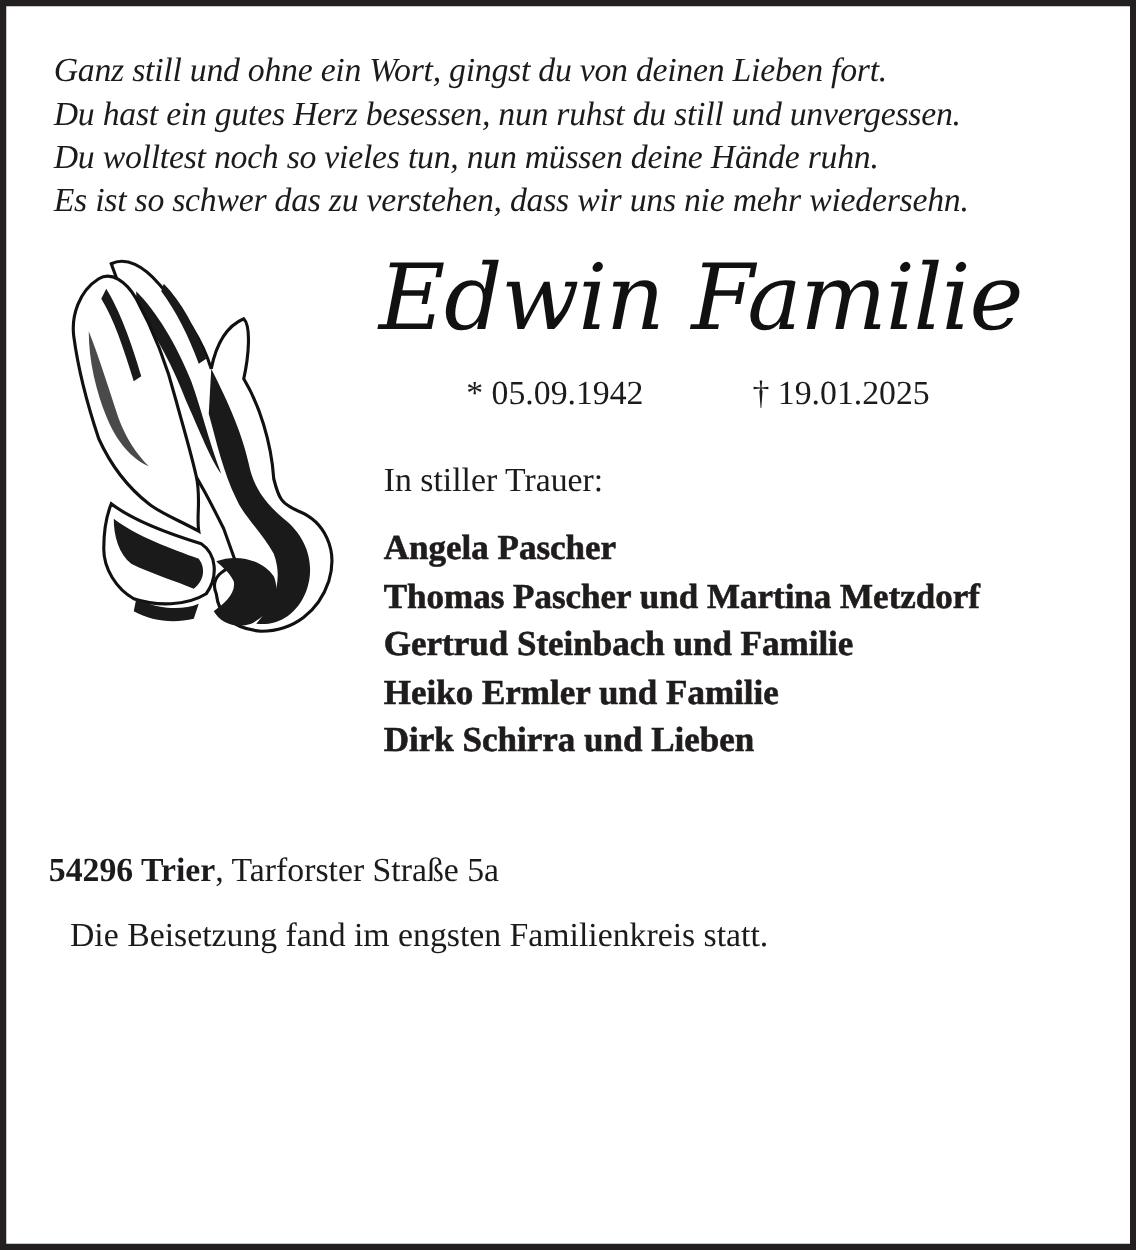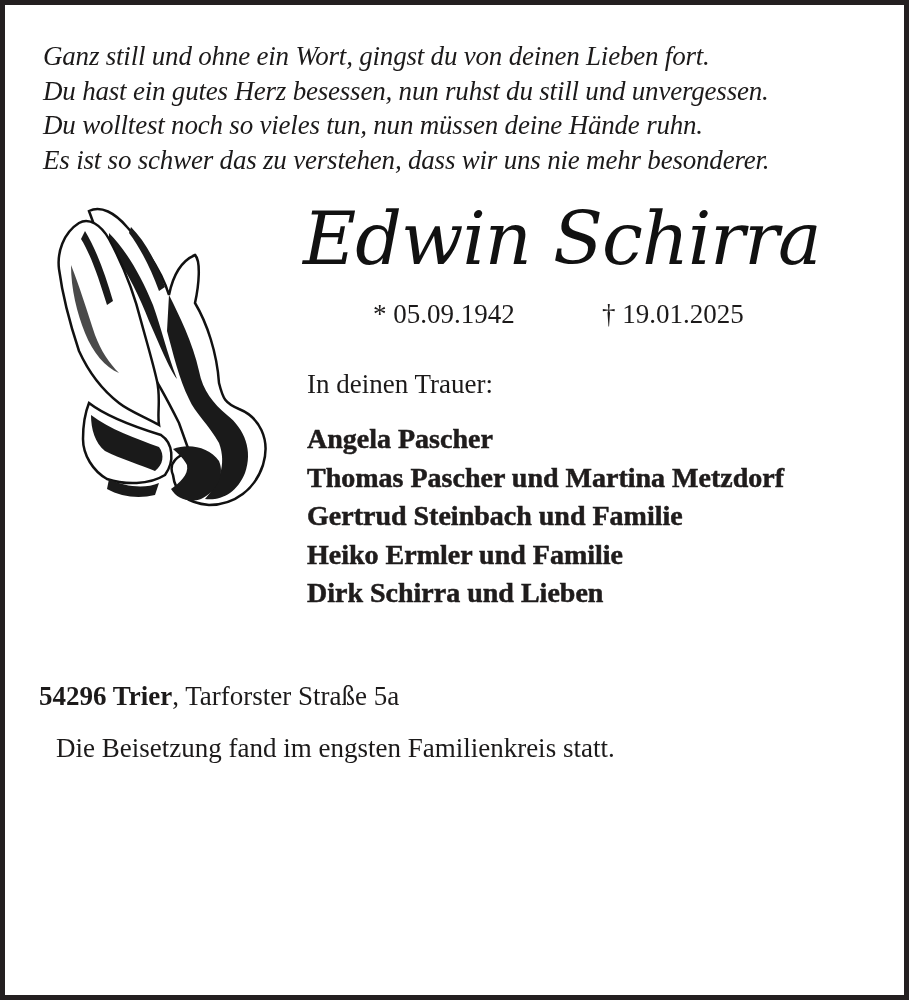--- a/index.html
+++ b/index.html
@@ -124,21 +124,21 @@
   </style>
 </head>
 <body>
 
 <div class="frame">
 
   <div class="poem">
     <span class="line">Ganz still und ohne ein Wort, gingst du von deinen Lieben fort.</span>
     <span class="line">Du hast ein gutes Herz besessen, nun ruhst du still und unvergessen.</span>
     <span class="line">Du wolltest noch so vieles tun, nun müssen deine Hände ruhn.</span>
-    <span class="line">Es ist so schwer das zu verstehen, dass wir uns nie mehr besonderer.</span>
+    <span class="line">Es ist so schwer das zu verstehen, dass wir uns nie mehr wiedersehn.</span>
   </div>
 
   <div class="hands">
     <svg width="222" height="310" viewBox="0 0 222 310" xmlns="http://www.w3.org/2000/svg">
 
       <path d="M40 8 C52 2 66 10 78 24 C96 44 112 66 120 92 C124 72 132 58 146 52 C152 58 150 82 146 100 C158 120 168 150 170 180 C174 196 176 200 190 206 C210 214 222 236 214 262 C206 286 186 302 160 302 C138 300 126 290 124 272 C118 258 132 252 140 248 L130 220 C120 200 110 180 96 160 Z" fill="#ffffff" stroke="#111" stroke-width="2.5"></path>
       <path d="M120 92 C130 112 144 140 150 168 C154 188 164 200 178 212 C196 226 204 248 196 270 C188 290 172 298 156 296 C170 280 178 262 170 240 C160 222 146 210 140 196 C130 176 124 150 118 128 Z" fill="#1a1a1a"></path>
       <path d="M60 30 C76 46 92 72 104 102 C112 124 118 150 128 176 C120 166 110 140 100 118 C90 92 76 64 60 44 Z" fill="#1a1a1a"></path>
       <path d="M82 24 C96 38 108 60 116 84 L110 88 C102 66 92 46 80 30 Z" fill="#1a1a1a"></path>
 
@@ -146,28 +146,28 @@
       <path d="M36 28 C46 44 56 70 64 98 L58 102 C50 76 42 52 32 36 Z" fill="#1a1a1a"></path>
       <path d="M22 62 C30 82 38 108 46 132 C52 148 60 160 70 170 C56 164 44 150 36 130 C28 110 22 86 22 62 Z" fill="#2a2a2a" opacity="0.85"></path>
 
       <path d="M40 200 C58 214 86 224 112 232 C124 240 126 258 116 272 C100 282 76 282 58 276 C44 268 34 252 34 236 C34 222 36 210 40 200 Z" fill="#ffffff" stroke="#111" stroke-width="2.5"></path>
       <path d="M42 212 C60 226 88 236 110 244 C116 252 114 262 106 268 C92 262 72 256 56 248 C46 240 42 226 42 212 Z" fill="#1a1a1a"></path>
       <path d="M60 276 C76 284 96 286 110 280 L106 292 C90 296 72 294 58 286 Z" fill="#1a1a1a"></path>
       <path d="M124 246 C140 240 160 244 170 258 C176 272 168 288 152 296 C140 300 128 296 122 286 C130 280 140 272 138 262 C134 254 128 250 124 246 Z" fill="#1a1a1a"></path>
     </svg>
   </div>
 
-  <div class="name">Edwin Schirra</div>
+  <div class="name">Edwin Familie</div>
 
   <div class="dates">
     <span class="birth">* 05.09.1942</span>
     <span class="death">† 19.01.2025</span>
   </div>
 
-  <div class="mourn-label">In deinen Trauer:</div>
+  <div class="mourn-label">In stiller Trauer:</div>
 
   <div class="mourners">
     <span class="m">Angela Pascher</span>
     <span class="m">Thomas Pascher und Martina Metzdorf</span>
     <span class="m">Gertrud Steinbach und Familie</span>
     <span class="m">Heiko Ermler und Familie</span>
     <span class="m">Dirk Schirra und Lieben</span>
   </div>
 
   <div class="address"><b>54296 Trier</b><span>, Tarforster Straße 5a</span></div>

